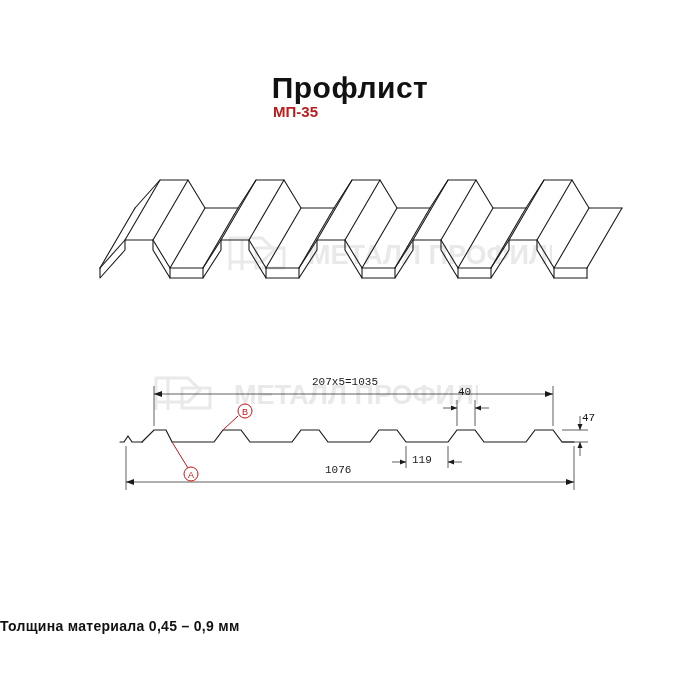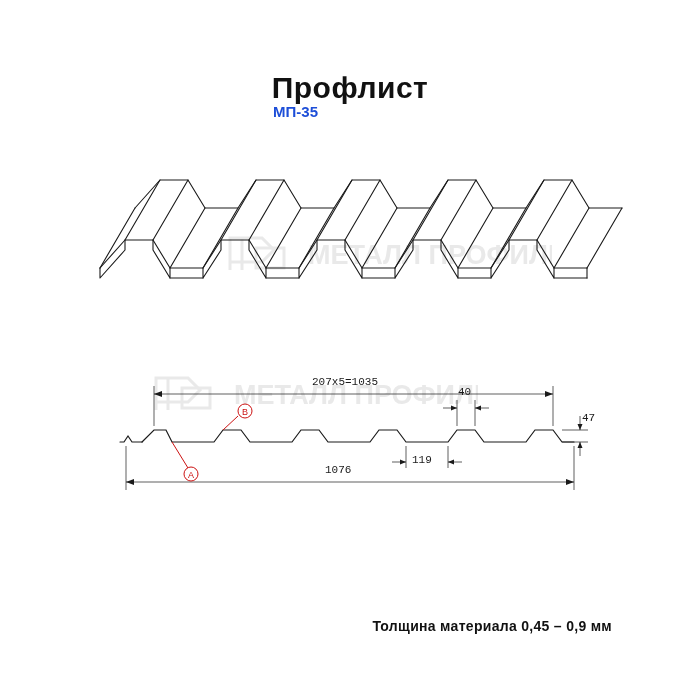--- a/index.html
+++ b/index.html
@@ -33,28 +33,28 @@
     margin-top: 13px;
   }
   .subtitle {
     position: absolute;
     top: 103px;
     left: 0;
     width: 591px;
     text-align: center;
     font-size: 15px;
     font-weight: bold;
-    color: #1d4ed8;
+    color: #b91c1c;
   }
   .footer-note {
     position: absolute;
     top: 618px;
     left: 0;
     width: 612px;
-    text-align: right;
+    text-align: left;
     font-size: 14px;
     font-weight: bold;
     letter-spacing: 0.3px;
     color: #111111;
   }
   .iso-wrap {
     position: absolute;
     top: 160px;
     left: 60px;
     width: 580px;

